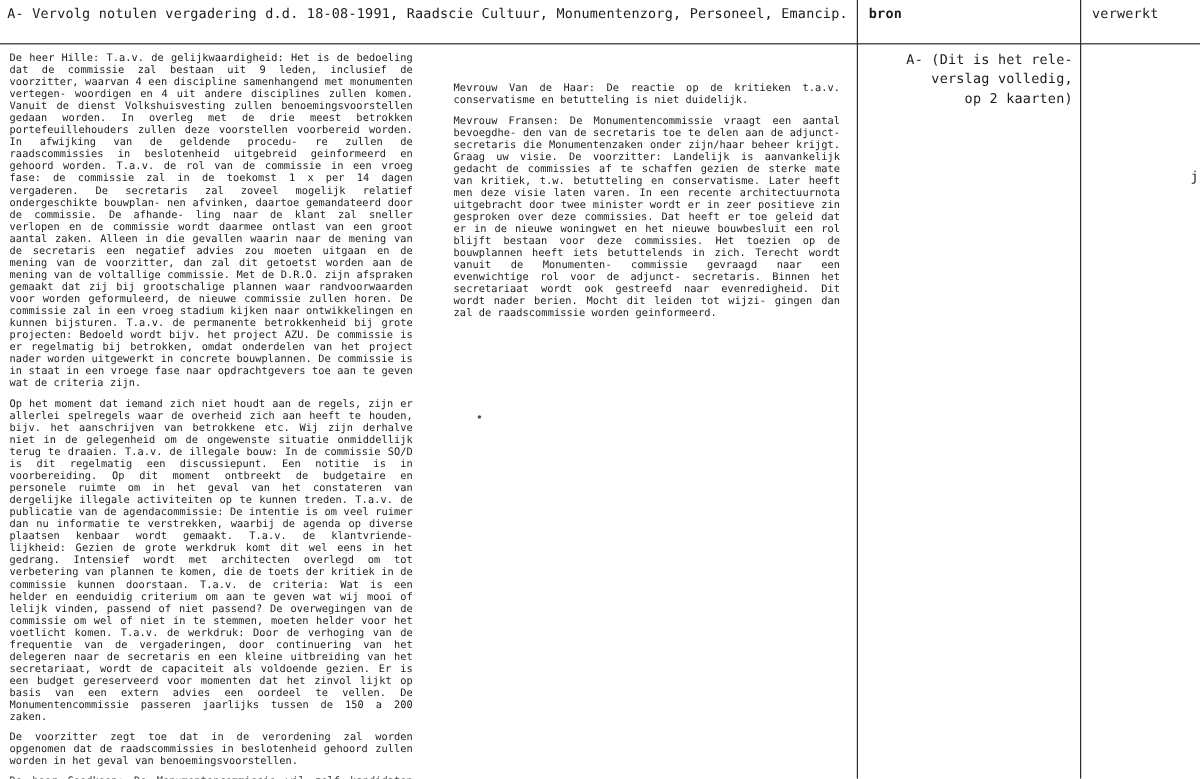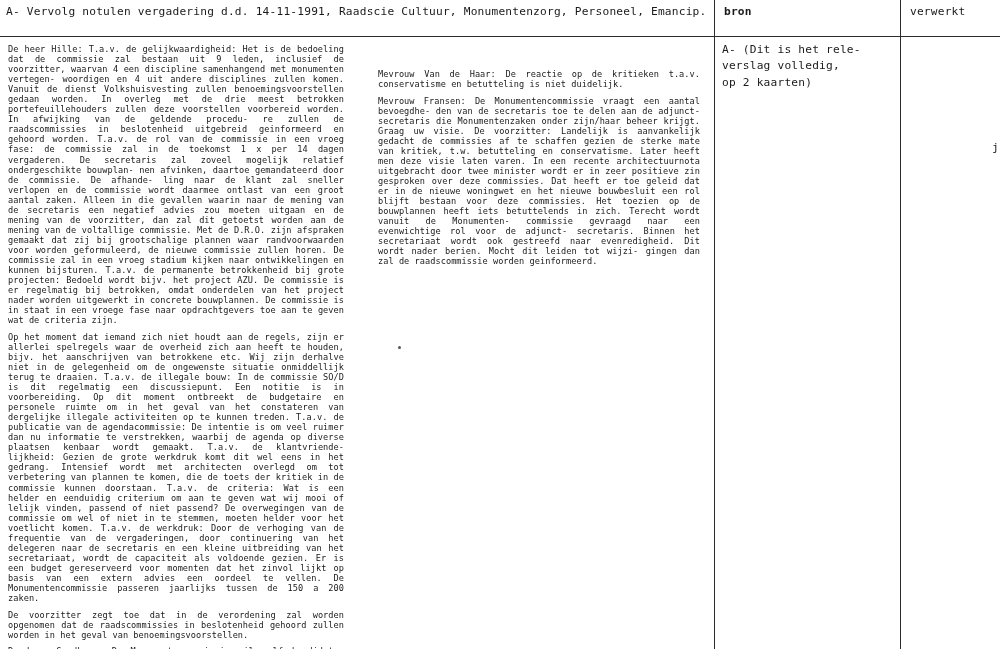--- a/index.html
+++ b/index.html
@@ -102,20 +102,21 @@
   }
   
   .annot {
     position: absolute;
     left: 722px;
     top: 42px;
     width: 172px;
     font-size: 11.2px;
     line-height: 16.4px;
     letter-spacing: 0.2px;
+    text-align: right;
   }
   .annot .aline { display: block; white-space: pre; }
   .verwerkt-val {
     position: absolute;
     left: 948px;
     top: 140px;
     font-size: 11.2px;
     line-height: 15px;
     letter-spacing: 0.2px;
     margin-left: 44px;
@@ -130,21 +131,21 @@
     background: #555;
     border-radius: 50%;
   }
 </style>
 </head>
 <body>
 
 <div class="page">
 
   <div class="header">
-    <span>A- Vervolg notulen vergadering d.d. 14-11-1991, Raadscie Cultuur, Monumentenzorg, Personeel, Emancip.</span>
+    <span>A- Vervolg notulen vergadering d.d. 18-08-1991, Raadscie Cultuur, Monumentenzorg, Personeel, Emancip.</span>
   </div>
 
   <div class="hrule"></div>
   <div class="vrule-a"></div>
   <div class="vrule-b"></div>
 
   <div class="colhead bron">bron</div>
   <div class="colhead verwerkt">verwerkt</div>
 
   <div class="col left">

